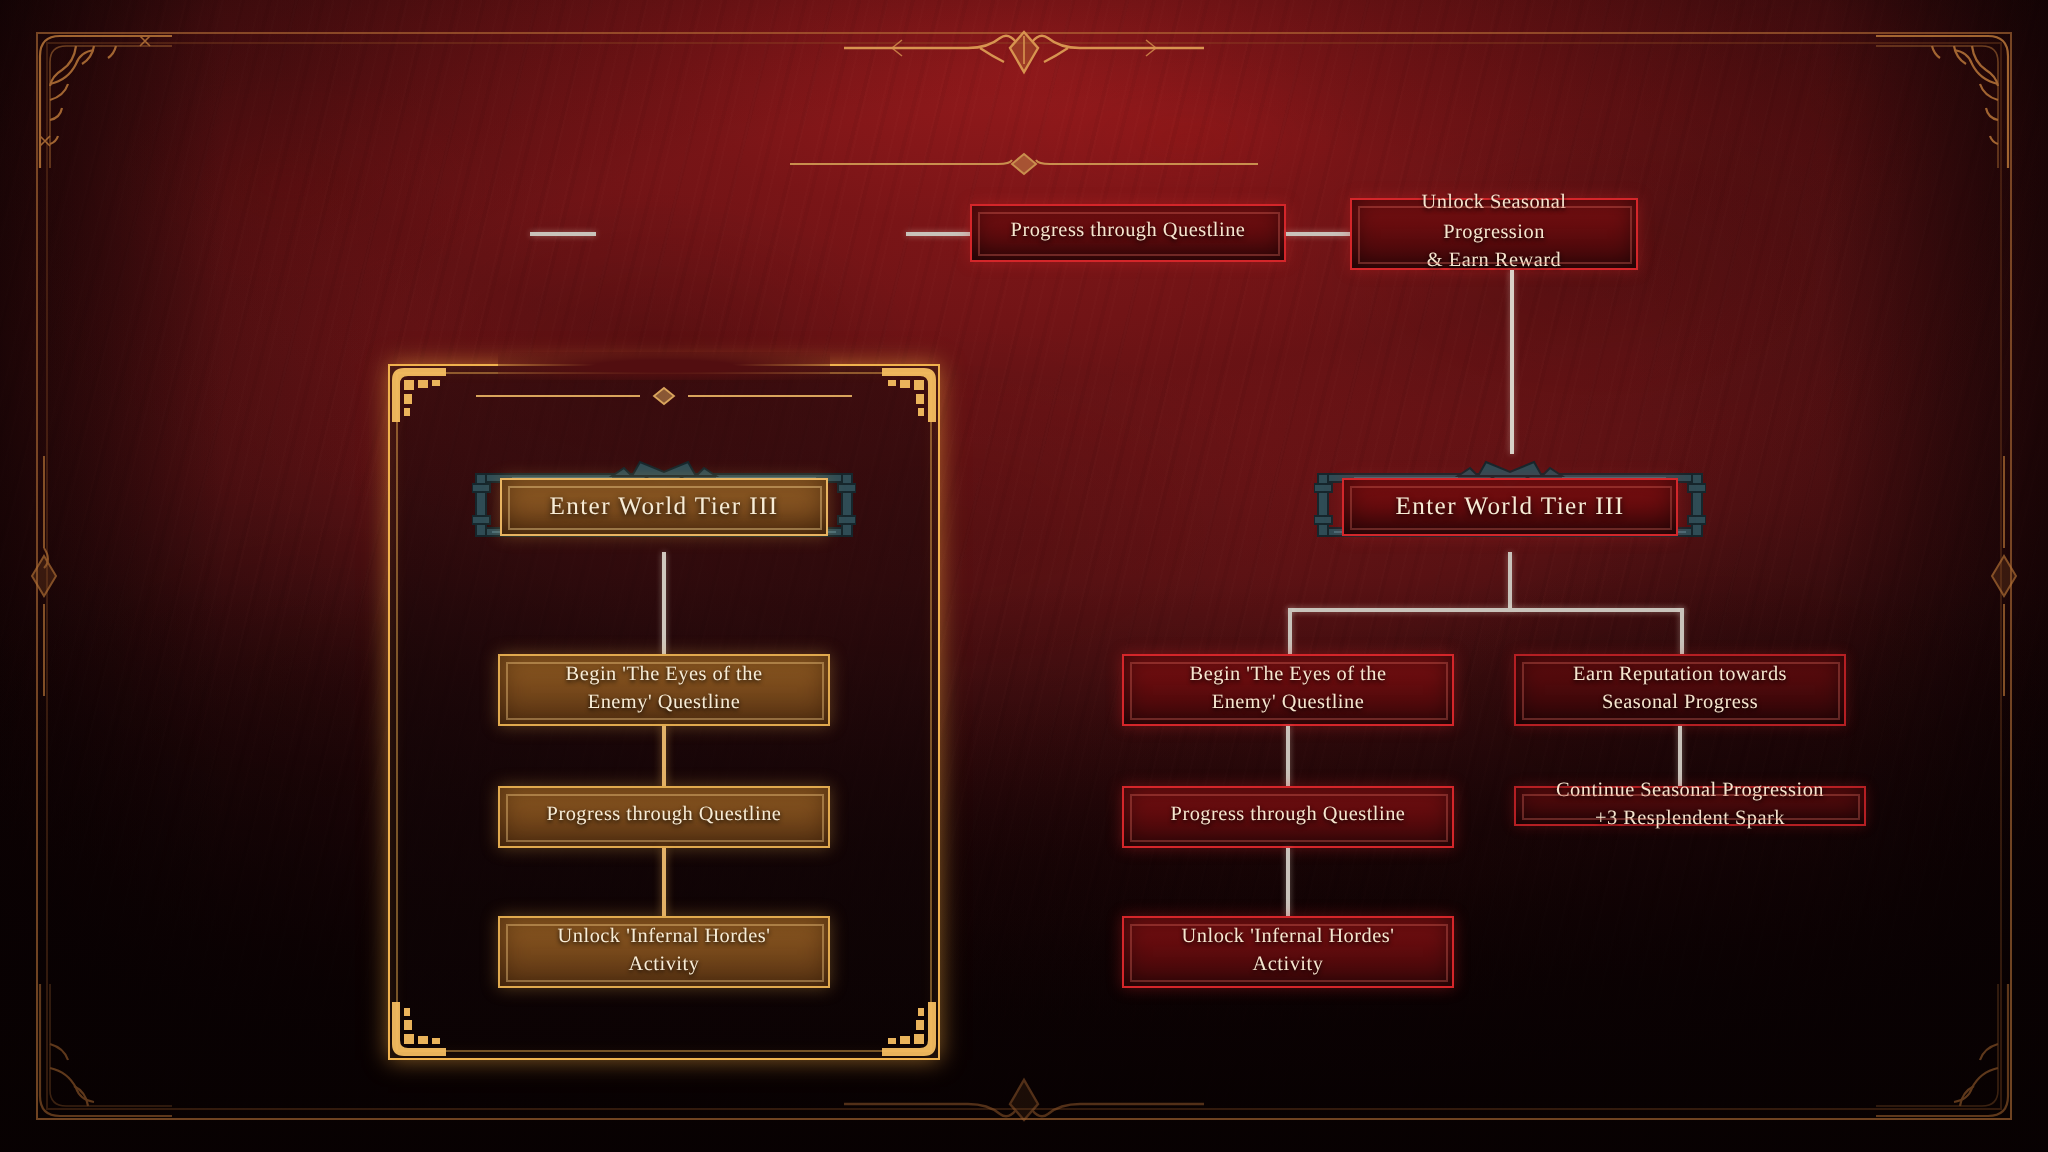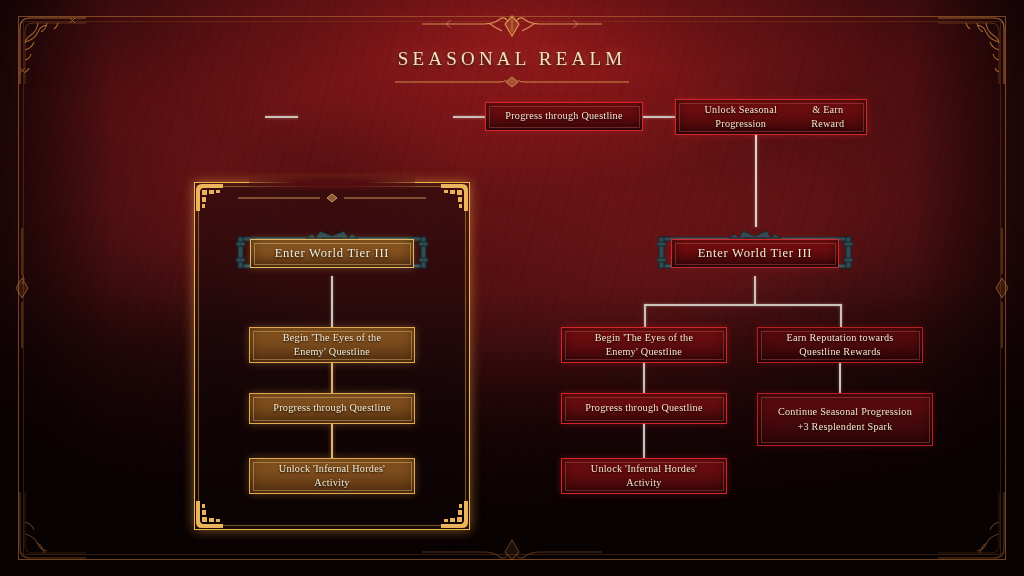--- a/index.html
+++ b/index.html
@@ -266,39 +266,38 @@
       </g>
     </svg>
     <svg class="side-orn r" viewBox="0 0 30 120">
       <g fill="none" stroke="#b06f34" stroke-width="1">
         <path d="M10,0 L10,46 M10,74 L10,120"></path>
         <path d="M10,50 l6,10 l-6,10 l-6,-10 Z" fill="#a8672f" fill-opacity=".3"></path>
       </g>
     </svg>
   </div>
 
-  <div class="realm-title">SEASONAL REALM</div>
   <svg class="title-div" viewBox="0 0 250 12">
     <g fill="none" stroke="#c98f4e" stroke-width="1">
       <path d="M8,6 L112,6 M138,6 L242,6"></path>
       <path d="M125,1 L131,6 L125,11 L119,6 Z" fill="#c98f4e" fill-opacity=".5"></path>
       <path d="M112,6 Q118,6 119,4 M138,6 Q132,6 131,4"></path>
     </g>
   </svg>
 
   <div class="conn h" style="left:265px; top:116px; width:33px;"></div>
 
   <div class="conn h" style="left:453px; top:116px; width:32px;"></div>
 
   <div class="node" style="left:485px; top:102px; width:158px; height:29px;">
     <span>Progress through Questline</span>
   </div>
   <div class="conn h" style="left:643px; top:116px; width:32px;"></div>
 
-  <div class="node" style="left:675px; top:99px; width:192px; height:36px; ">
+  <div class="node" style="left:675px; top:99px; width:144px; height:36px; flex-direction:column;">
     <span>Unlock Seasonal Progression</span>
     <span>&amp; Earn Reward</span>
   </div>
 
   <div class="conn v thick" style="left:755px; top:135px; height:92px;"></div>
 
   <div class="eternal-panel">
     <div class="ep-bg"></div>
     <div class="ep-border"></div>
     <div class="ep-border2"></div>
@@ -441,22 +440,22 @@
   </div>
   <div class="conn v" style="left:643px; top:424px; height:34px;"></div>
 
   <div class="node" style="left:561px; top:458px; width:166px; height:36px; flex-direction:column;">
     <span>Unlock 'Infernal Hordes'</span>
     <span>Activity</span>
   </div>
 
   <div class="node dim" style="left:757px; top:327px; width:166px; height:36px; flex-direction:column;">
     <span>Earn Reputation towards</span>
-    <span>Questline Rewards</span>
+    <span>Seasonal Progress</span>
   </div>
   <div class="conn v" style="left:839px; top:363px; height:30px;"></div>
 
-  <div class="node dim" style="left:757px; top:393px; width:176px; height:53px; flex-direction:column;">
+  <div class="node dim" style="left:757px; top:393px; width:176px; height:20px; flex-direction:column;">
     <span>Continue Seasonal Progression</span>
     <span>+3 Resplendent Spark</span>
   </div>
 
 </div>
 
 </body></html>

